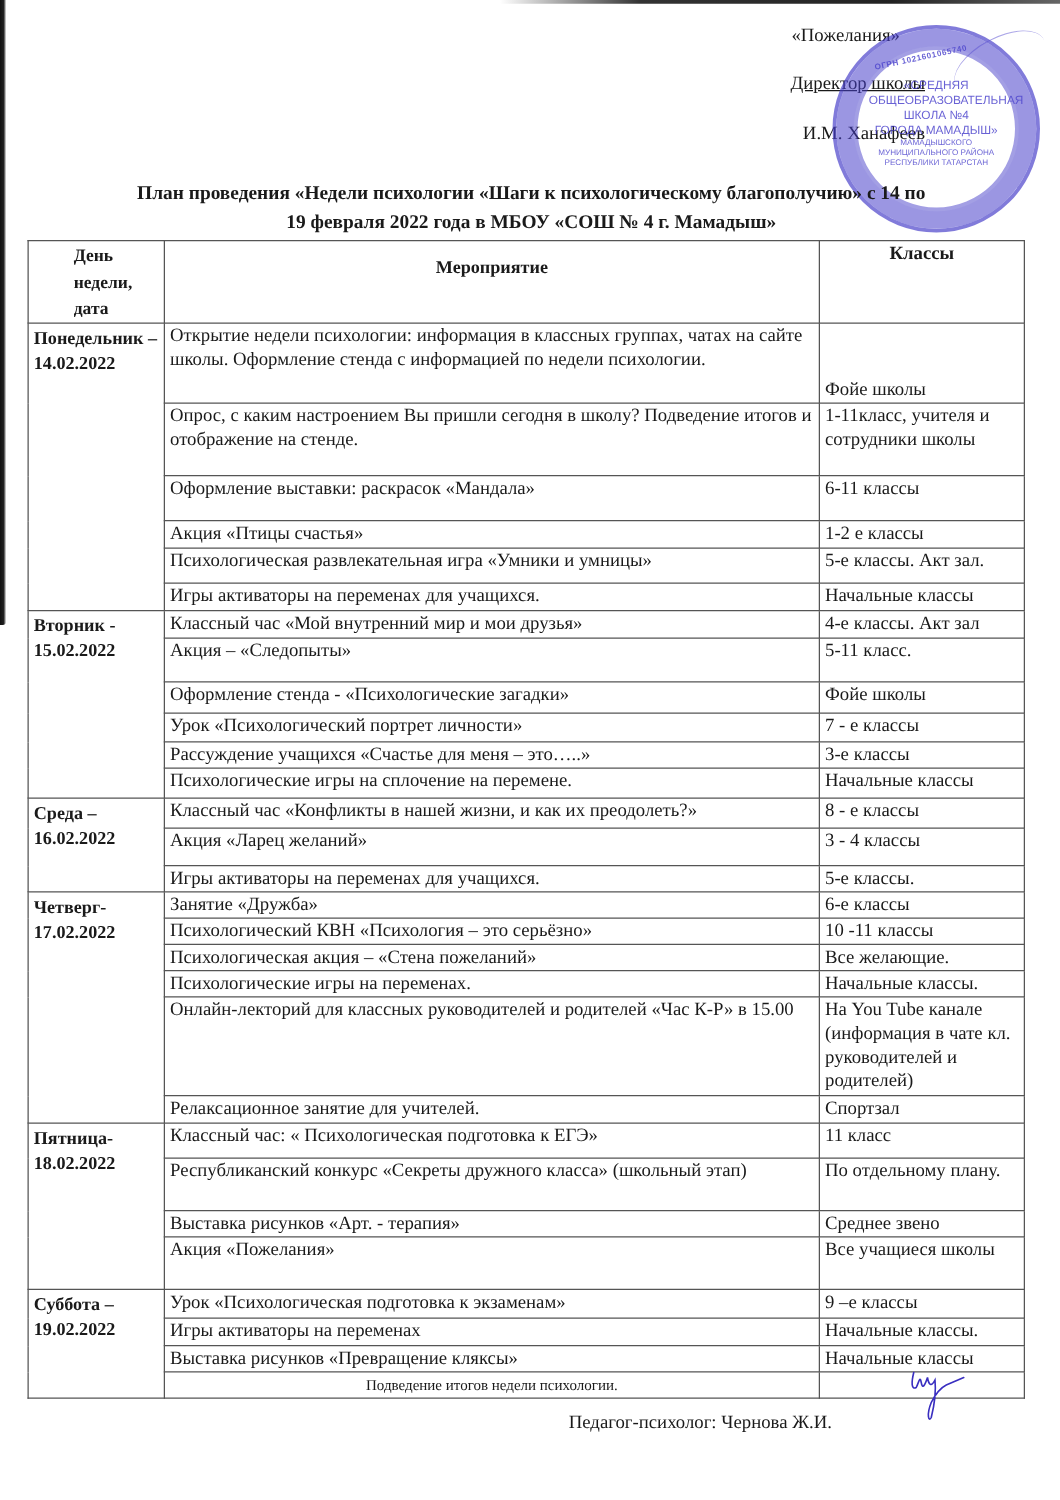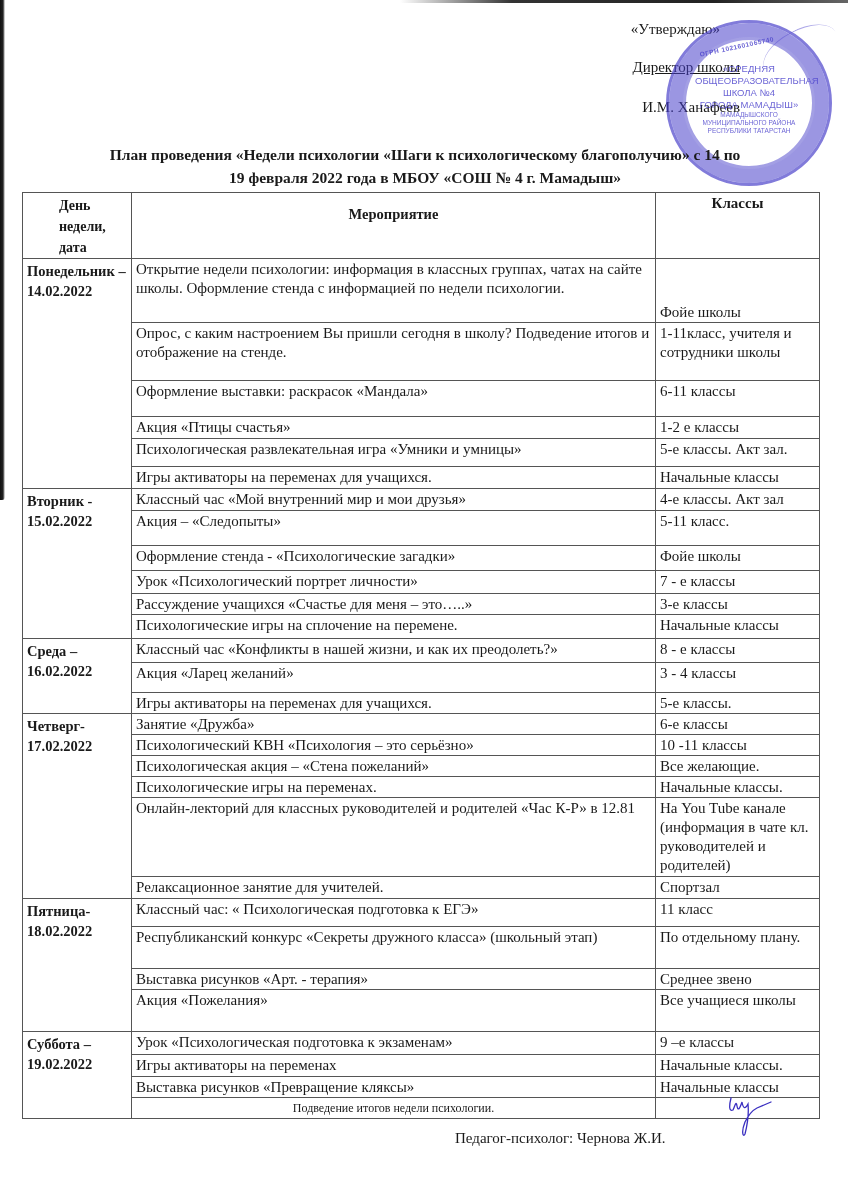--- a/index.html
+++ b/index.html
@@ -75,21 +75,21 @@
       position: absolute; left: 725px; top: 1092px; width: 55px; height: 50px;
     }
   </style>
 </head>
 <body>
 
 <div class="scan-edge-left"></div>
 <div class="scan-edge-top"></div>
 
 <div class="approval">
-  <span class="line l1">«Утверждаю»</span>
+  <span class="line l1">«Пожелания»</span>
   <span class="line l2">Директор школы</span>
   <span class="line l3">И.М. Ханафеев</span>
 </div>
 
 <div class="stamp">
   <div class="ring-text">ОГРН 1021601065740</div>
   <div class="inner">
     <div class="b">«СРЕДНЯЯ</div>
     <div class="b">ОБЩЕОБРАЗОВАТЕЛЬНАЯ</div>
     <div class="b">ШКОЛА №4</div>
@@ -196,21 +196,21 @@
   </tr>
   <tr style="height:21px">
     <td>Психологическая акция – «Стена пожеланий»</td>
     <td>Все желающие.</td>
   </tr>
   <tr style="height:21px">
     <td>Психологические игры на переменах.</td>
     <td>Начальные классы.</td>
   </tr>
   <tr style="height:79px">
-    <td>Онлайн-лекторий для классных руководителей и родителей «Час К-Р»  в 12.81</td>
+    <td>Онлайн-лекторий для классных руководителей и родителей «Час К-Р»  в 15.00</td>
     <td>На You Tube канале (информация в чате кл. руководителей и родителей)</td>
   </tr>
   <tr style="height:22px">
     <td>Релаксационное   занятие  для учителей.</td>
     <td>Спортзал</td>
   </tr>
 
   <tr style="height:28px">
     <td class="day" rowspan="4">Пятница- 18.02.2022</td>
     <td>Классный час: « Психологическая подготовка к ЕГЭ»</td>

